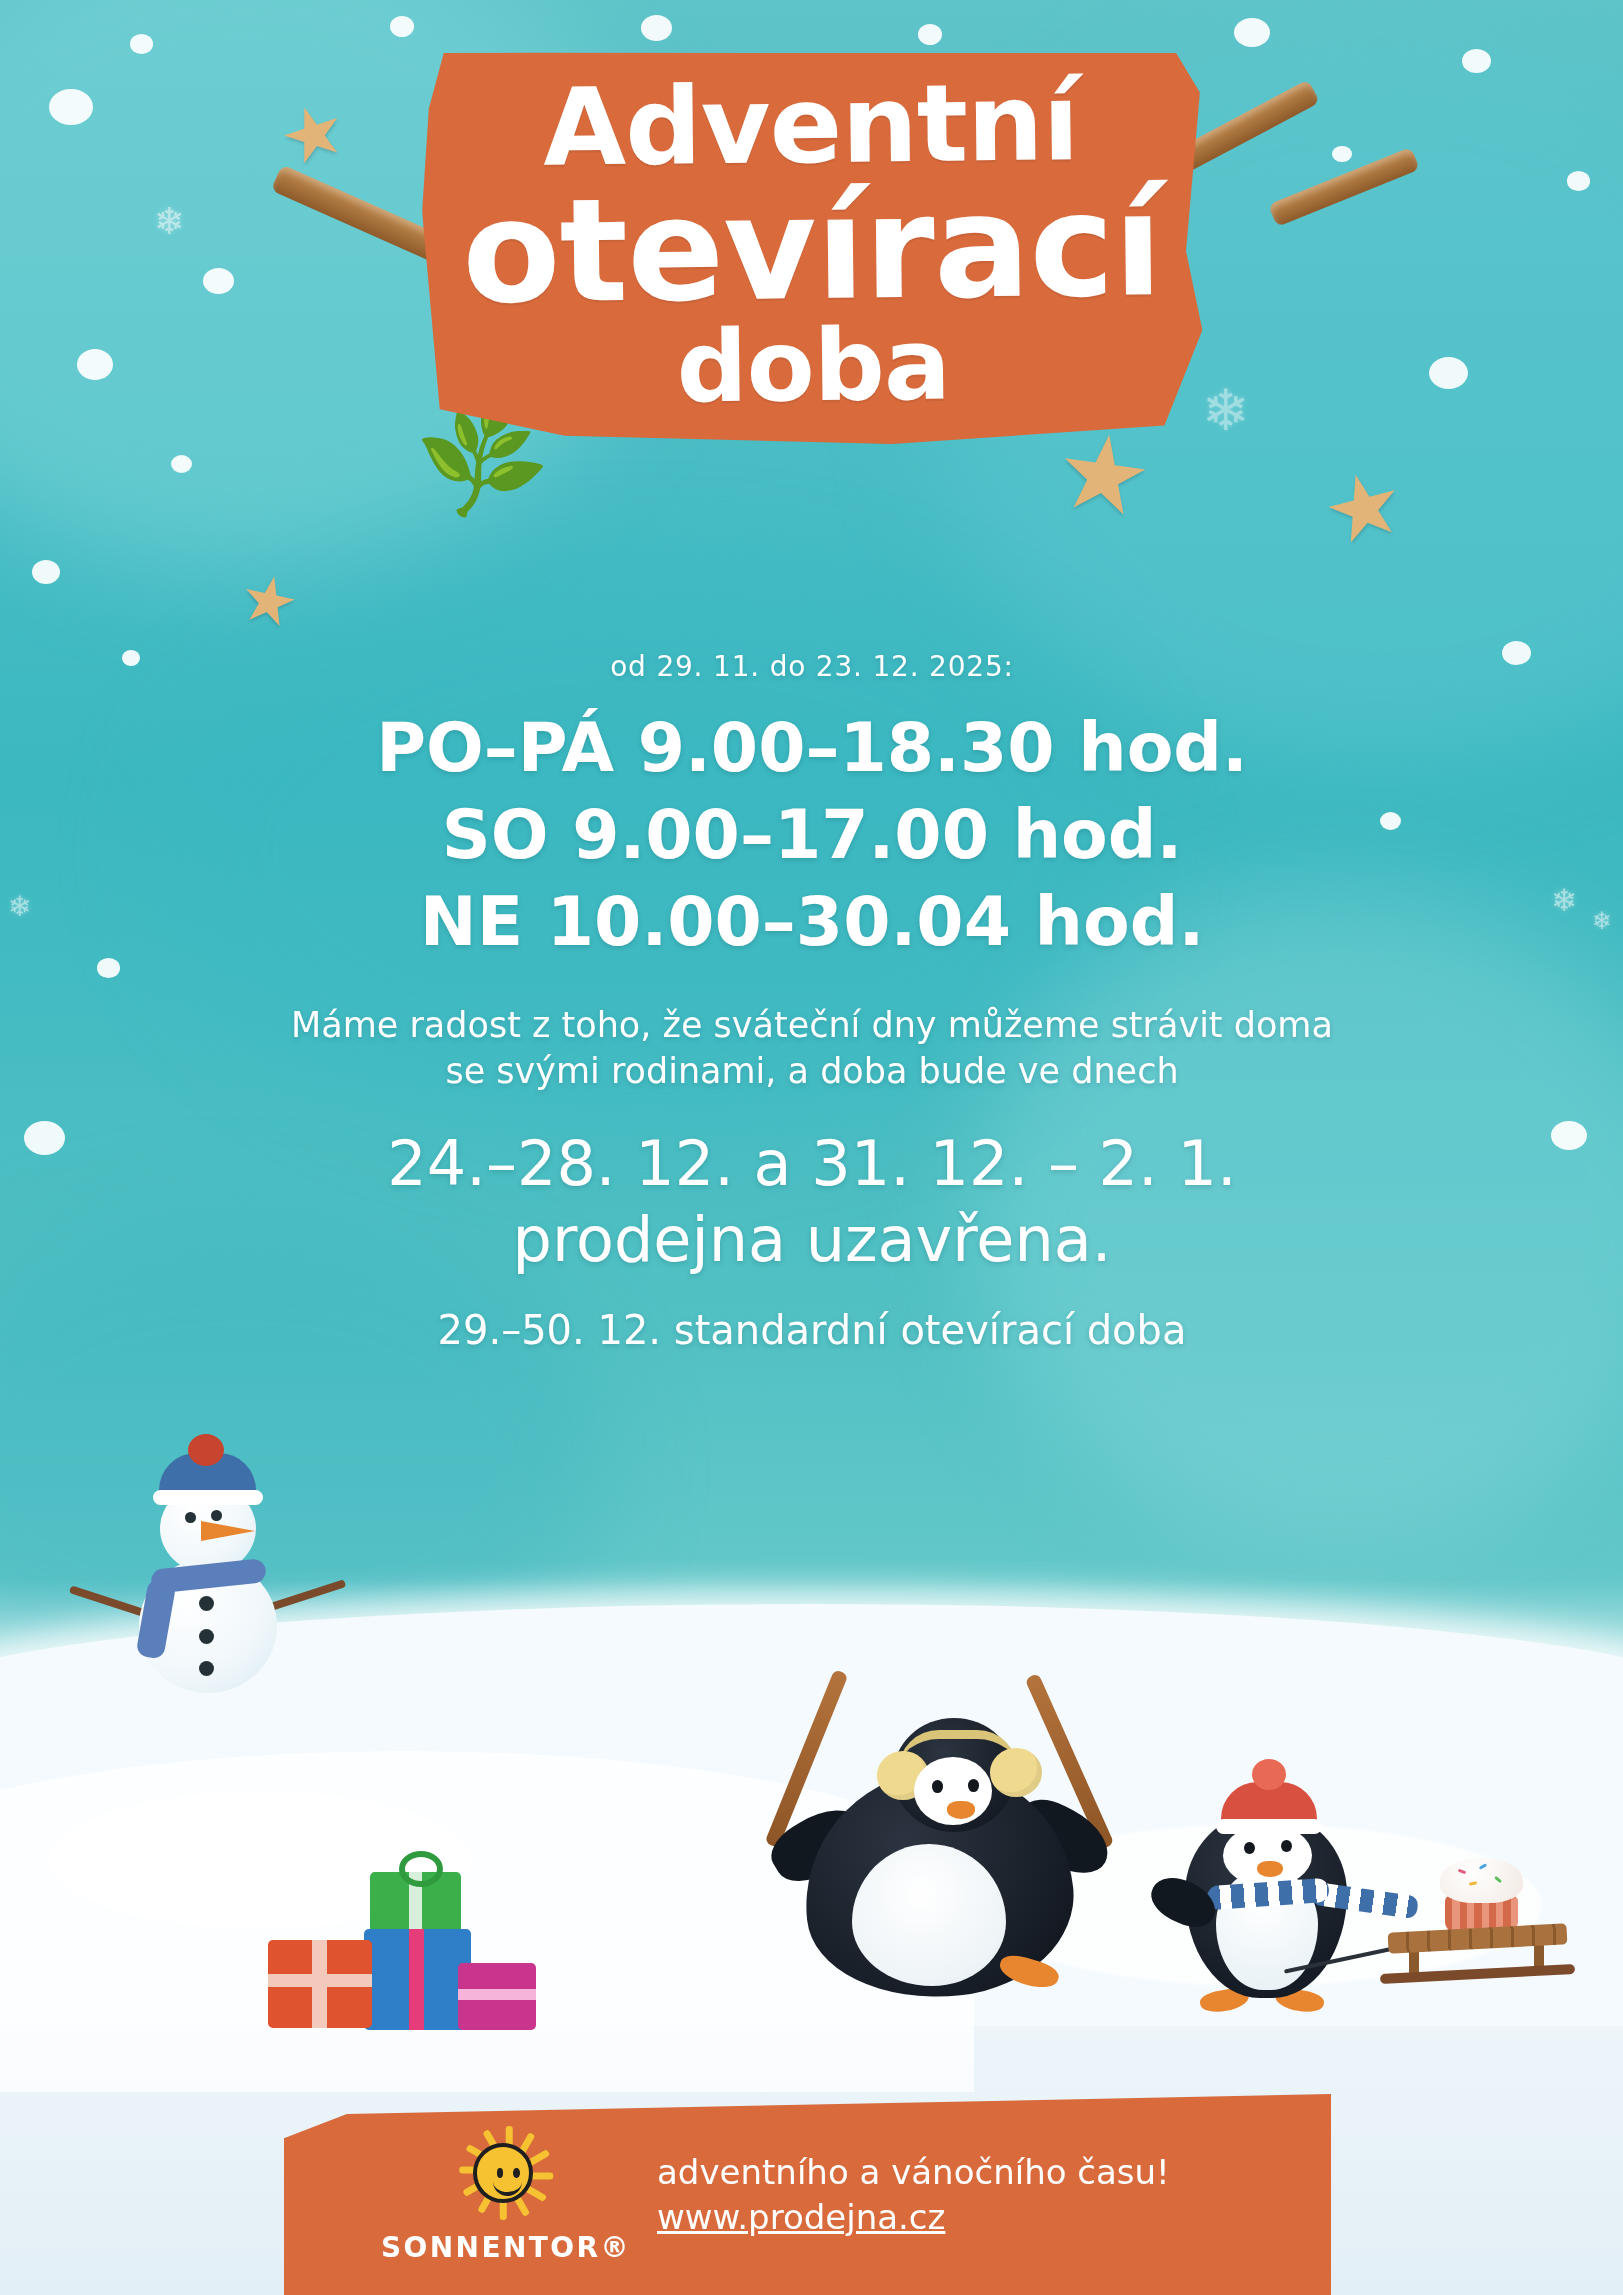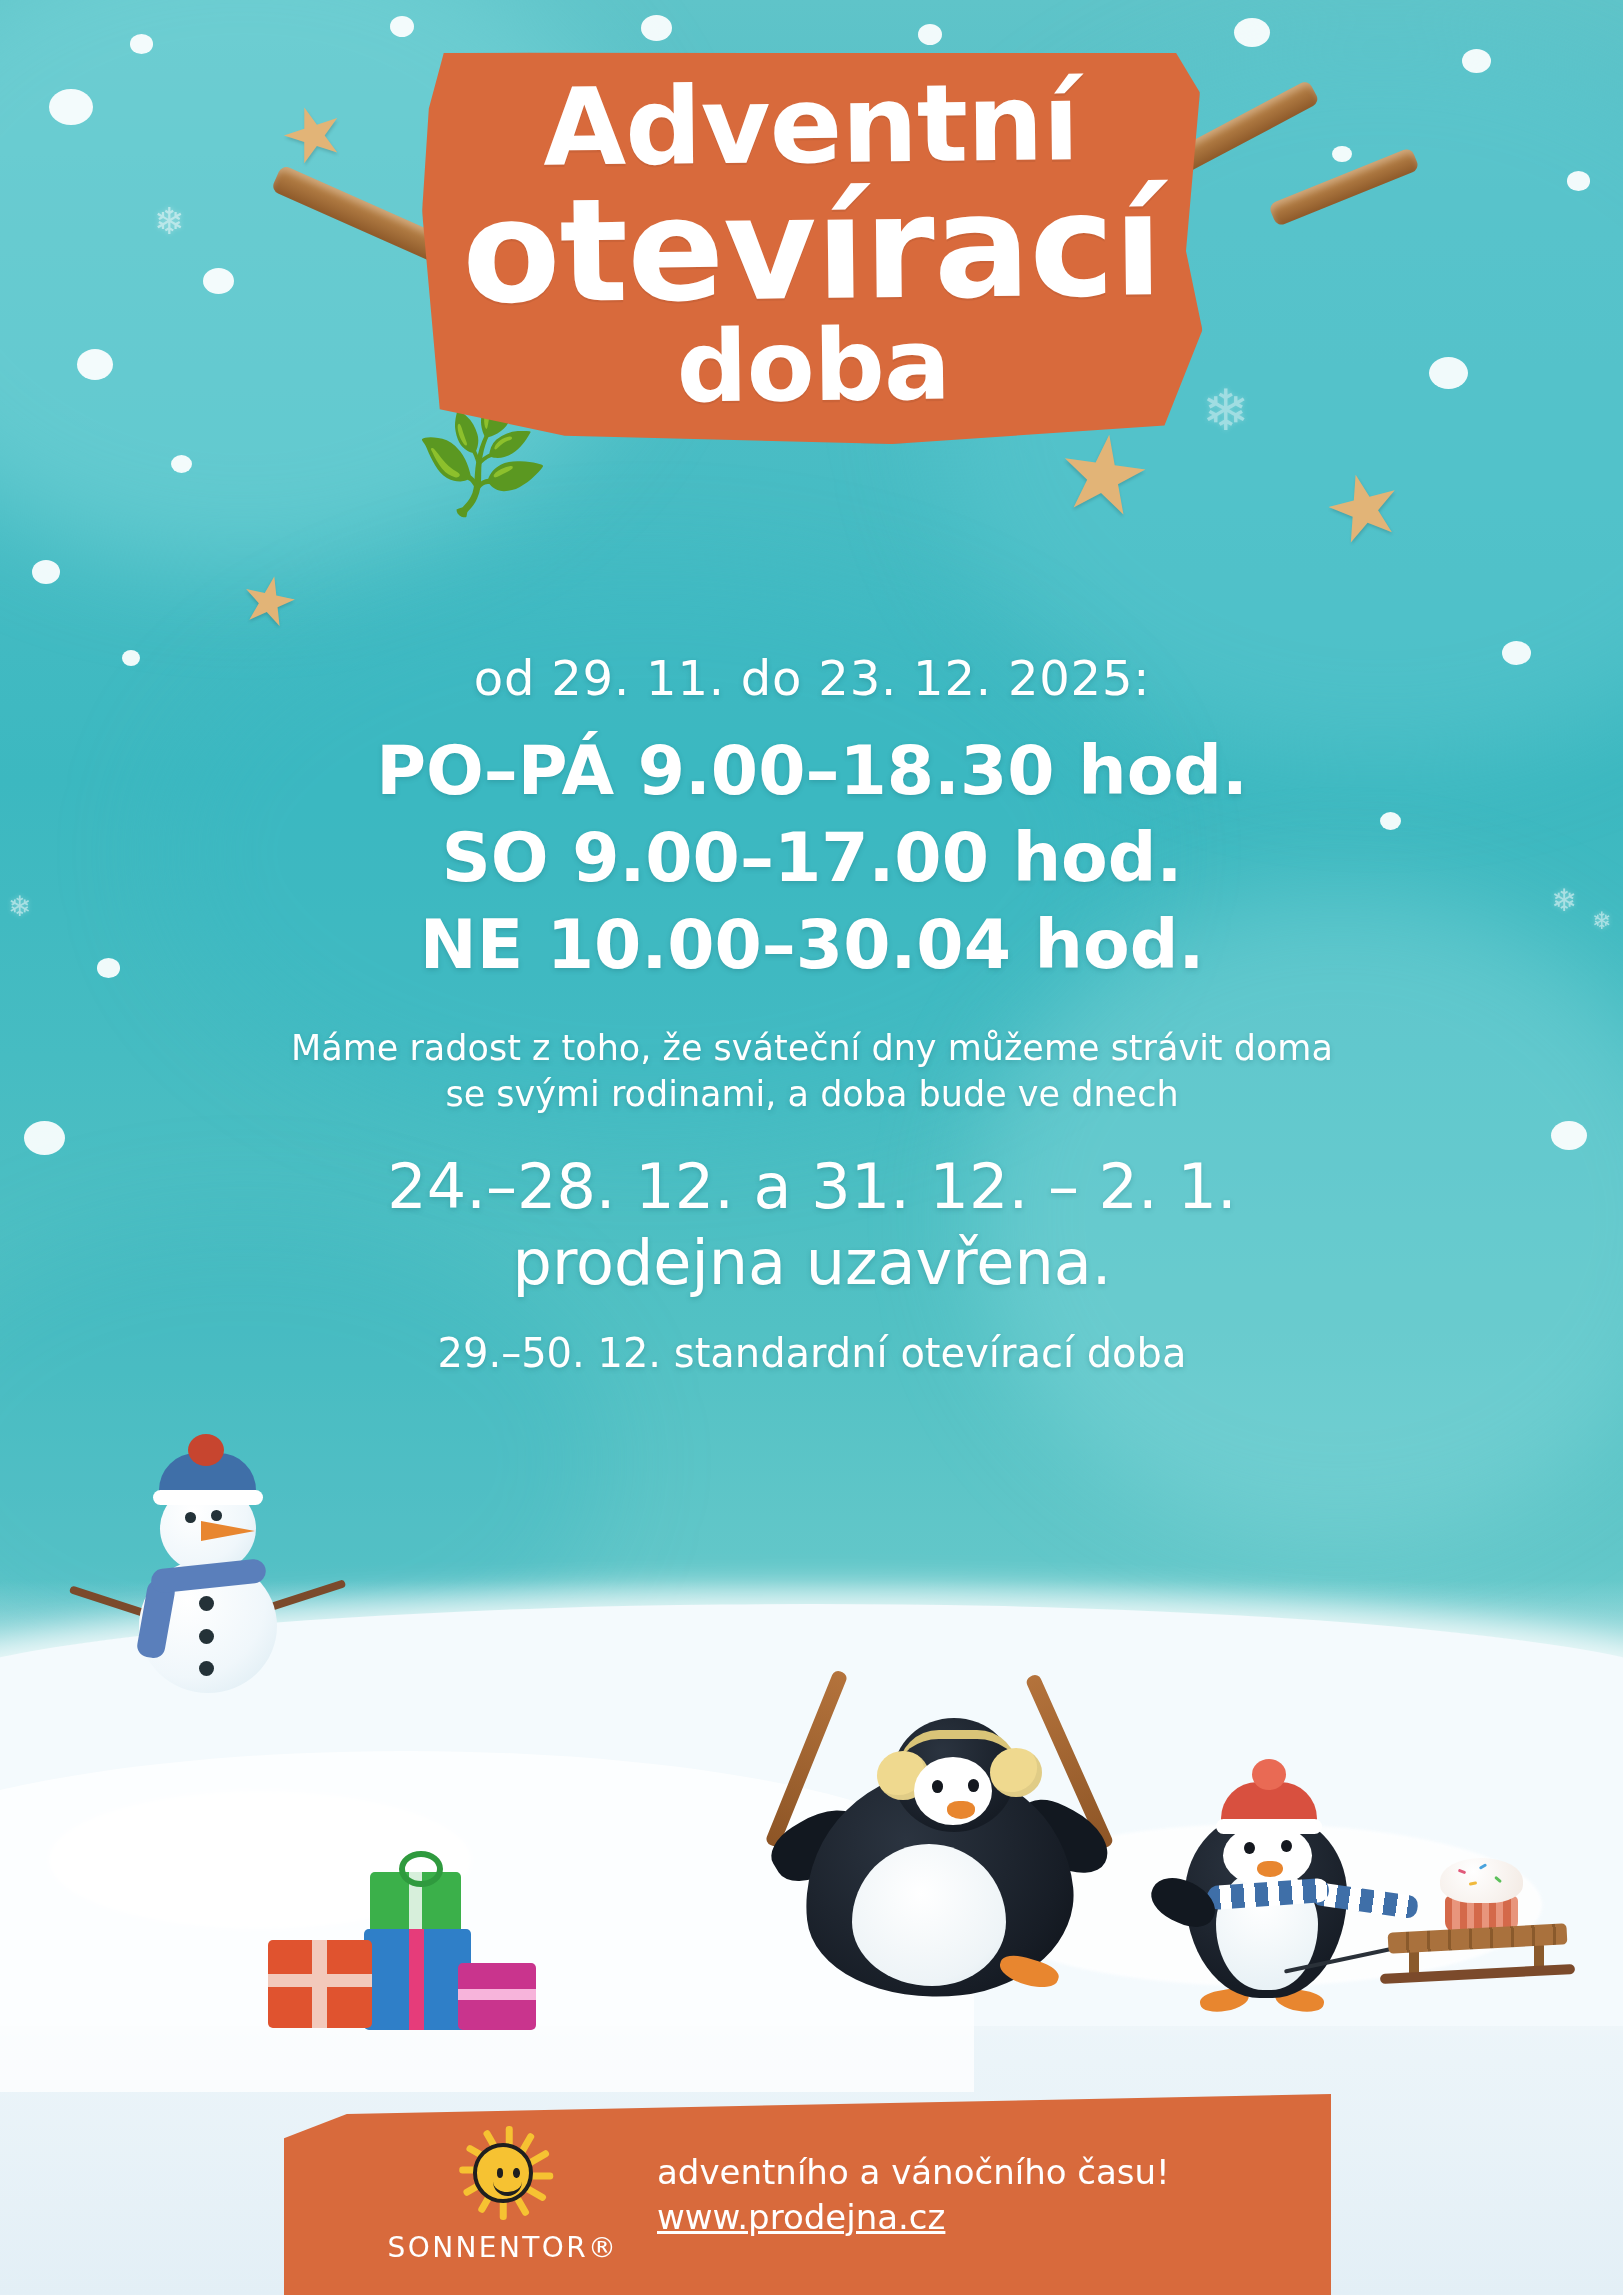--- a/index.html
+++ b/index.html
@@ -123,21 +123,21 @@
   
   .copy {
     position: absolute;
     left: 0; right: 0;
     top: 650px;
     text-align: center;
     color: #ffffff;
     text-shadow: 0 1.6px 4.9px rgba(20,90,100,.25);
   }
   .date-range {
-    font-size: 48px;
+    font-size: 28px;
     letter-spacing: 0.8px;
     margin-bottom: 21px;
   }
   .hours-line {
     font-size: 68px;
     letter-spacing: 0px;
     line-height: 1.28;
     font-weight: 700;
   }
   .note {
@@ -329,21 +329,21 @@
   .sun-core {
     position: absolute; left: 50%; top: 50%; transform: translate(-50%,-50%);
     width: 60px; height: 60px; background: #f6c232; border-radius: 50%;
     border: 4.9px solid #1f1f1f; box-sizing: border-box;
   }
   .sun-face-eye { position: absolute; width: 6.5px; height: 9.7px; background: #1f1f1f; border-radius: 50%; top: 21px; }
   .sun-face-eye.e1 { left: 19.5px; }
   .sun-face-eye.e2 { left: 36px; }
   .sun-smile { position: absolute; left: 16px; top: 29px; width: 29px; height: 16px; border-bottom: 4.9px solid #1f1f1f; border-radius: 0 0 32px 32px; }
   .ray { position: absolute; left: 50%; top: 50%; width: 6.5px; height: 47px; background: #f6c232; border-radius: 3.2px; transform-origin: 50% 0; }
-  .logo-name { font-size: 28px; font-weight: 400; letter-spacing: 2.4px; }
+  .logo-name { font-size: 28px; font-weight: 700; letter-spacing: 2.4px; }
   .footer-text { color: #ffffff; padding-left: 32px; }
   .f-line { font-size: 34px; line-height: 1.3; }
   .f-url { font-size: 34px; line-height: 1.3; text-decoration: underline; }
 
   
   .cookie-star {
     position: absolute;
     color: #e2b477;
     font-size: 73px;
     line-height: 1;

